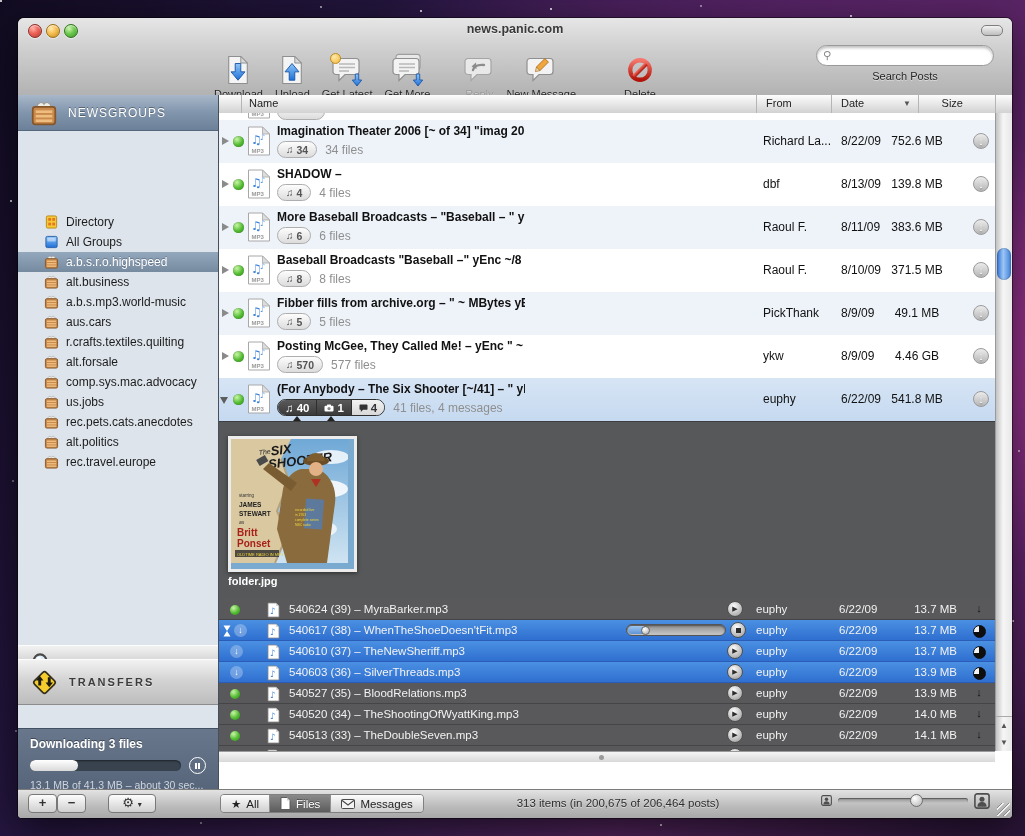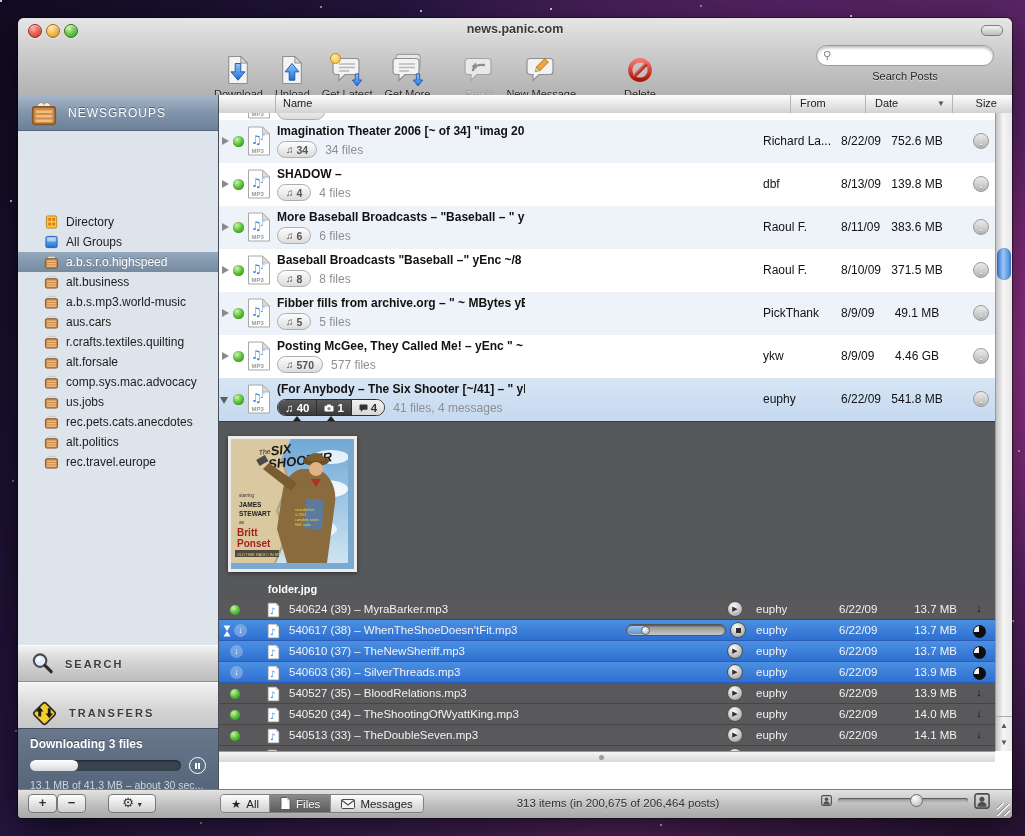--- a/index.html
+++ b/index.html
@@ -56,21 +56,21 @@
   .pbarrow{display:flex;align-items:center;gap:8px;margin-top:6px;}
   .pbar{flex:1;height:11px;border-radius:6px;background:#39434f;box-shadow:inset 0 1px 2px rgba(0,0,0,.5);}
   .pbar .fill{height:100%;width:32%;border-radius:6px;background:linear-gradient(#ffffff,#d9d9d9);}
   .pausebtn{width:15px;height:15px;border-radius:50%;border:1.5px solid #fff;display:flex;align-items:center;justify-content:center;gap:1.5px;cursor:pointer;}
   .pausebtn i{display:block;width:2px;height:6px;background:#fff;}
   .dlpanel .detail{font-size:10.5px;color:#ccd4de;margin-top:5px;}
   
   .main{position:absolute;left:200px;top:77px;right:0;bottom:28px;background:#fff;border-left:1px solid #46505c;box-sizing:border-box;}
   .thead{position:absolute;left:0;right:0;top:0;height:18px;background:linear-gradient(#fdfdfd,#d2d2d2);border-bottom:1px solid #8f8f8f;font-size:11px;color:#222;}
   .thead .hsep{position:absolute;top:0;bottom:0;width:1px;background:#b5b5b5;}
-  .thead span{position:absolute;top:2px;margin-left:34px;}
+  .thead span{position:absolute;top:2px;}
   .viewport{position:absolute;left:0;right:17px;top:18px;bottom:39px;overflow:hidden;background:#58595b;}
   .prow{position:absolute;left:0;right:0;height:43px;font-size:12px;color:#111;}
   .r-tint{background:#eef3fa;} .r-white{background:#fff;}
   .r-sel{background:linear-gradient(#d7e5f5,#c5d9f0);}
   .tri{position:absolute;left:3px;top:17px;width:0;height:0;border-left:7px solid #8a8a8a;border-top:4.5px solid transparent;border-bottom:4.5px solid transparent;cursor:pointer;}
   .tri.open{border-left:4.5px solid transparent;border-right:4.5px solid transparent;border-top:7px solid #5d5d5d;border-bottom:none;top:19px;left:1px;}
   .gdot{position:absolute;left:14px;top:16px;width:11px;height:11px;border-radius:50%;
     background:radial-gradient(circle at 35% 30%,#c8f5a6,#52bb31 55%,#2f8f1a);box-shadow:inset 0 0 1px rgba(0,0,0,.4);}
   .micon{position:absolute;left:28px;top:6px;}
   .ptxt{position:absolute;left:58px;top:4px;right:470px;}
@@ -89,21 +89,21 @@
   .c-size{position:absolute;left:652px;top:14px;width:92px;text-align:center;}
   .dlbtn{position:absolute;left:754px;top:13px;width:16px;height:16px;border-radius:50%;
     background:linear-gradient(#ececec,#b5b5b5);border:1px solid #9a9a9a;box-sizing:border-box;
     color:#fff;font-size:11px;font-weight:bold;text-align:center;line-height:14px;text-shadow:0 1px 1px rgba(0,0,0,.35);cursor:pointer;}
   .sliver{position:absolute;left:0;right:0;top:0;height:7px;background:#fff;overflow:hidden;}
   .sliver .pb{position:absolute;left:58px;top:-10px;width:46px;height:15px;border-radius:9px;border:1px solid #adadad;background:linear-gradient(#fdfdfd,#dcdcdc);}
   .sliver .pi{position:absolute;left:28px;top:-24px;}
   
   .preview{position:absolute;left:0;right:0;top:301px;height:178px;background:#565859;border-top:1px solid #3e3e40;}
   .thumb{position:absolute;left:9px;top:14px;width:123px;height:130px;border:3px solid #ececec;box-shadow:0 1px 4px rgba(0,0,0,.5);background:#7aaad0;}
-  .thumbcap{position:absolute;left:9px;top:153px;width:129px;text-align:center;font-size:11px;font-weight:bold;color:#fff;margin-top:8px;}
+  .thumbcap{position:absolute;left:9px;top:153px;width:129px;text-align:left;font-size:11px;font-weight:bold;color:#fff;}
   
   .frow{position:absolute;left:0;right:0;height:21px;font-size:11.5px;color:#f2f2f2;background:#59595b;border-bottom:1px solid #454547;box-sizing:border-box;}
   .frow.f-sel{background:linear-gradient(#4a90e2,#2f6fd0);border-bottom:1px solid #2a5cb8;}
   .fstat{position:absolute;left:2px;top:0;height:21px;width:40px;display:flex;align-items:center;gap:3px;padding-left:2px;box-sizing:border-box;}
   .fdot{width:10px;height:10px;border-radius:50%;background:radial-gradient(circle at 35% 30%,#c8f5a6,#52bb31 55%,#2f8f1a);margin-left:7px;}
   .barrow{width:13px;height:13px;border-radius:50%;background:rgba(255,255,255,.28);color:#fff;font-size:9px;font-weight:bold;text-align:center;line-height:13px;margin-left:7px;}
   .barrow.nofirst{margin-left:0;}
   .ficon{position:absolute;left:48px;top:3px;}
   .fname{position:absolute;left:70px;top:4px;right:400px;white-space:nowrap;overflow:hidden;}
   .playbtn{position:absolute;left:508px;top:2px;width:16px;height:16px;border-radius:50%;
@@ -443,21 +443,21 @@
             </svg>
             <span>rec.travel.europe</span>
           </div>
       </div>
       <div class="sb-band" style="top:550px;height:37px">
         <svg width="25" height="25">
             <use href="#sym-mag"></use>
           </svg>
         <span class="txt">SEARCH</span>
       </div>
-      <div class="sb-band" style="top:587px;height:62px">
+      <div class="sb-band" style="top:564px;height:46px">
         <svg width="29" height="29">
             <use href="#sym-sign"></use>
           </svg>
         <span class="txt">TRANSFERS</span>
       </div>
       <div class="dlpanel" style="top:633px">
         <div class="st">Downloading 3 files</div>
         <div class="pbarrow">
           <div class="pbar">
               <div class="fill" style="width: 32%;"></div>

